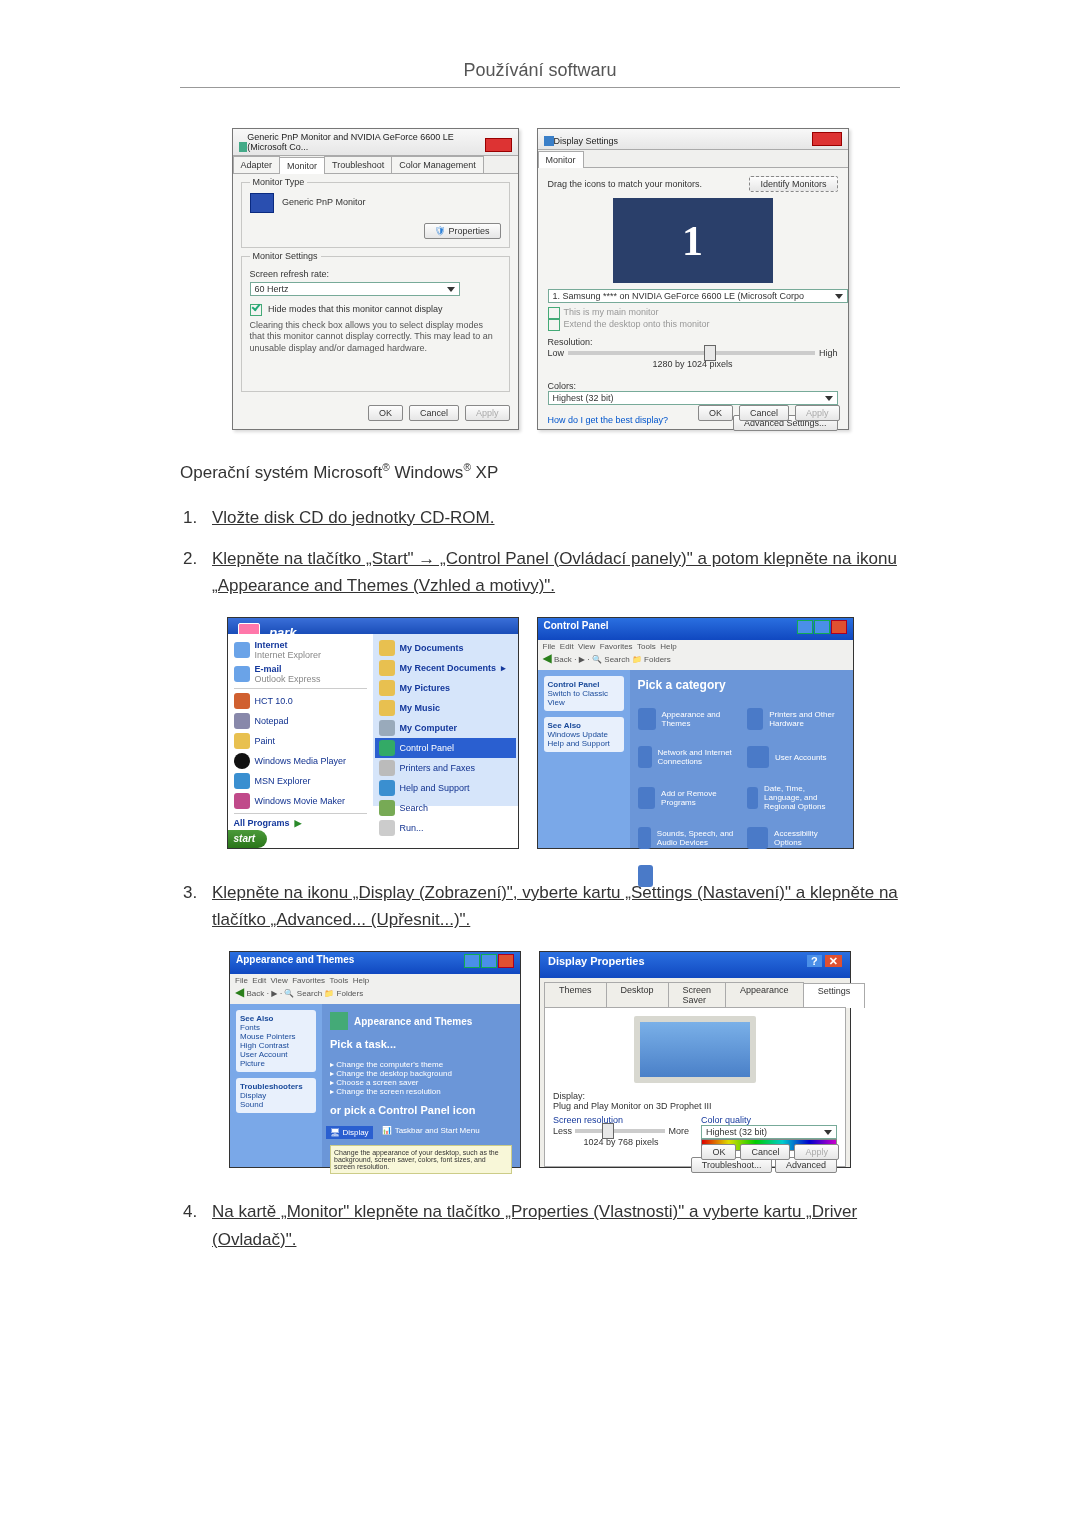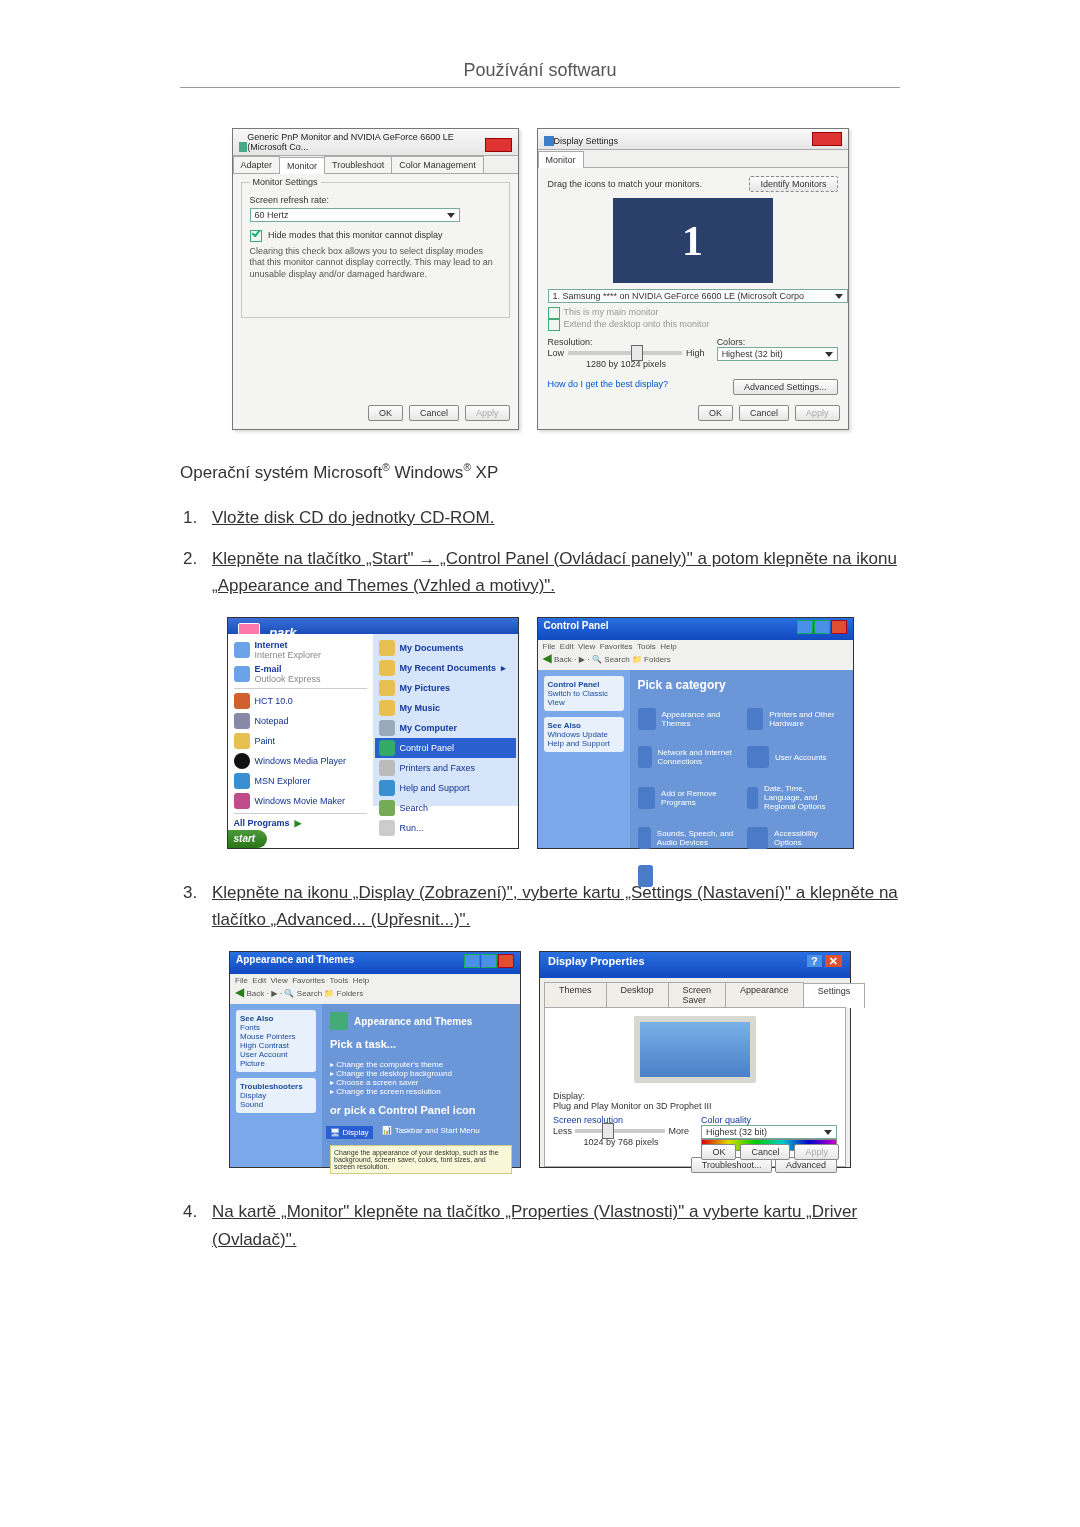--- a/index.html
+++ b/index.html
@@ -124,20 +124,32 @@
         <span class="sq"></span>
         <span>Generic PnP Monitor and NVIDIA GeForce 6600 LE (Microsoft Co...</span>
         <span class="close"></span>
       </div>
       <div class="tabs">
         <span>Adapter</span>
         <span class="active">Monitor</span>
         <span>Troubleshoot</span>
         <span>Color Management</span>
       </div>
+      <div class="fieldset">
+        <span class="legend">Monitor Type</span>
+        <div style="margin-top:-6px;">
+          <span class="mon-icon"></span>
+          <span>Generic PnP Monitor</span>
+        </div>
+        <div style="text-align:right;margin-top:10px;">
+          <span class="btn">
+            <span style="color:#2a7fd8;">🛡</span> <span>Properties</span>
+          </span>
+        </div>
+      </div>
       <div class="fieldset" style="height:120px;">
         <span class="legend">Monitor Settings</span>
         <div style="margin-top:-4px;">Screen refresh rate:</div>
         <div class="select" style="margin:3px 0 8px 0;">
           <span>60 Hertz</span>
             <span class="arr"></span>
         </div>
         <div>
           <span class="chk checked"></span>
           <span>Hide modes that this monitor cannot display</span>
@@ -165,21 +177,21 @@
           <span>Drag the icons to match your monitors.</span>
           <span class="btn" style="border-style:dashed;">Identify Monitors</span>
         </div>
         <div class="monprev">1</div>
         <div class="select" style="width:100%;margin:4px 0;">
           <span>1. Samsung **** on NVIDIA GeForce 6600 LE (Microsoft Corpo</span>
             <span class="arr"></span>
         </div>
         <div style="color:#999;"><span class="chk"></span><span>This is my main monitor</span></div>
         <div style="color:#999;"><span class="chk"></span><span>Extend the desktop onto this monitor</span></div>
-        <div style="display:flex;gap:12px;margin-top:6px;">
+        <div style="display:flex;gap:12px;margin-top:6px;flex-direction:column;">
           <div style="flex:1.3;">
             <div>Resolution:</div>
             <div style="display:flex;align-items:center;gap:4px;">
               <span>Low</span>
               <div class="slider" style="flex:1;">
                   <div class="thumb"></div>
                 </div>
               <span>High</span>
             </div>
             <div style="text-align:center;">1280 by 1024 pixels</div>

